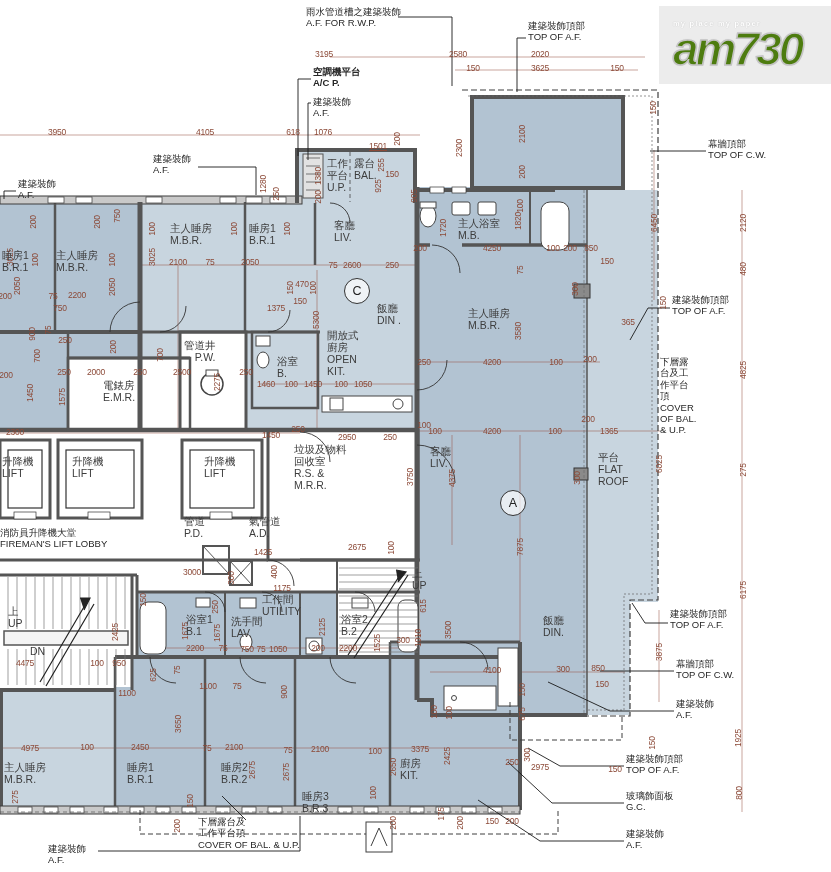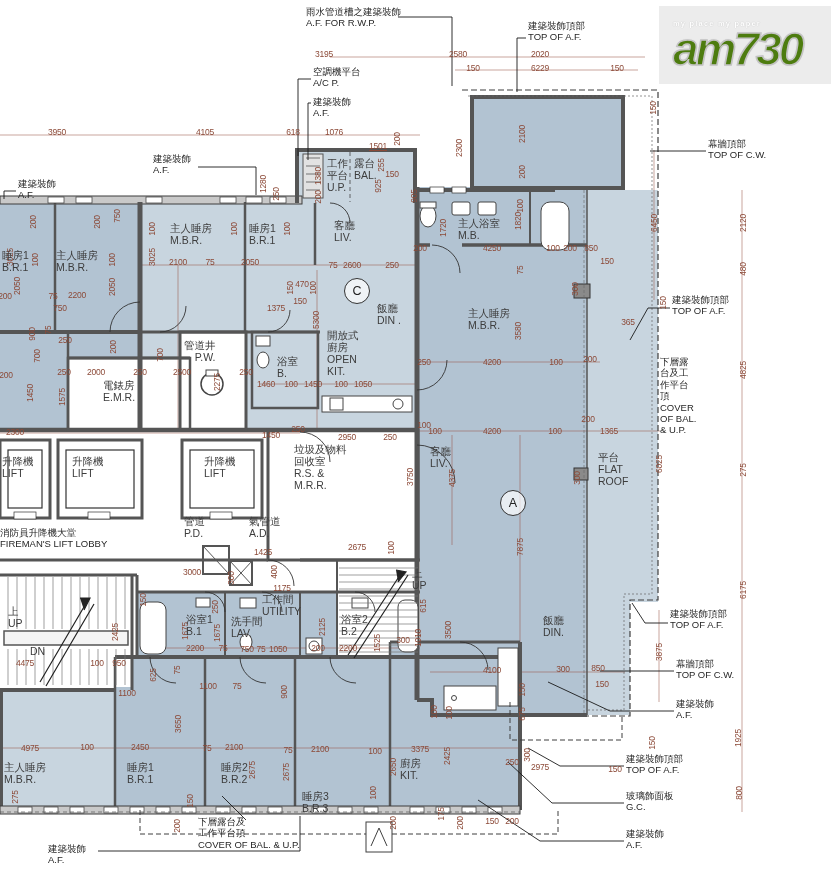--- a/index.html
+++ b/index.html
@@ -248,26 +248,26 @@
     <polyline points="98,851 300,851 300,816"></polyline>
     <polyline points="246,820 222,796"></polyline>
   </g>
 </svg>
 
 <div id="labels">
       <div class="dim" style="left: 324px; top: 54px;">3195</div>
       <div class="dim" style="left: 458px; top: 54px;">2580</div>
       <div class="dim" style="left: 540px; top: 54px;">2020</div>
       <div class="dim" style="left: 473px; top: 68px;">150</div>
-      <div class="dim" style="left: 540px; top: 68px;">6229</div>
+      <div class="dim" style="left: 540px; top: 68px;">3625</div>
       <div class="dim" style="left: 617px; top: 68px;">150</div>
       <div class="dim" style="left: 57px; top: 132px;">3950</div>
       <div class="dim" style="left: 205px; top: 132px;">4105</div>
       <div class="dim" style="left: 293px; top: 132px;">618</div>
-      <div class="dim" style="left: 334px; top: 132px; text-align: center;">1076</div>
+      <div class="dim" style="left: 323px; top: 132px; text-align: center;">1076</div>
       <div class="dim" style="left: 378px; top: 146px; text-decoration: underline;">1501</div>
       <div class="dim rot" style="left: 397px; top: 139px;">200</div>
       <div class="dim rot" style="left: 653px; top: 108px;">150</div>
       <div class="dim rot" style="left: 459px; top: 148px;">2300</div>
       <div class="dim rot" style="left: 522px; top: 134px;">2100</div>
       <div class="dim rot" style="left: 522px; top: 172px;">200</div>
       <div class="dim rot" style="left: 263px; top: 184px;">1280</div>
       <div class="dim rot" style="left: 276px; top: 194px;">250</div>
       <div class="dim rot" style="left: 318px; top: 176px;">1380</div>
       <div class="dim rot" style="left: 318px; top: 197px;">200</div>
@@ -506,21 +506,21 @@
       <div class="room" style="left: 127px; top: 762px;">睡房1
 B.R.1</div>
       <div class="room" style="left: 221px; top: 762px;">睡房2
 B.R.2</div>
       <div class="room" style="left: 302px; top: 791px;">睡房3
 B.R.3</div>
       <div class="room" style="left: 400px; top: 758px;">廚房
 KIT.</div>
       <div class="callout" style="left: 306px; top: 6px;">雨水管道槽之建築裝飾
 A.F. FOR R.W.P.</div>
-      <div class="callout" style="left: 313px; top: 66px;">空調機平台
+      <div class="callout" style="left: 313px; top: 66px; font-weight: bold;">空調機平台
 A/C P.</div>
       <div class="callout" style="left: 313px; top: 96px;">建築裝飾
 A.F.</div>
       <div class="callout" style="left: 153px; top: 153px;">建築裝飾
 A.F.</div>
       <div class="callout" style="left: 18px; top: 178px;">建築裝飾
 A.F.</div>
       <div class="callout" style="left: 528px; top: 20px;">建築裝飾頂部
 TOP OF A.F.</div>
       <div class="callout" style="left: 708px; top: 138px;">幕牆頂部

